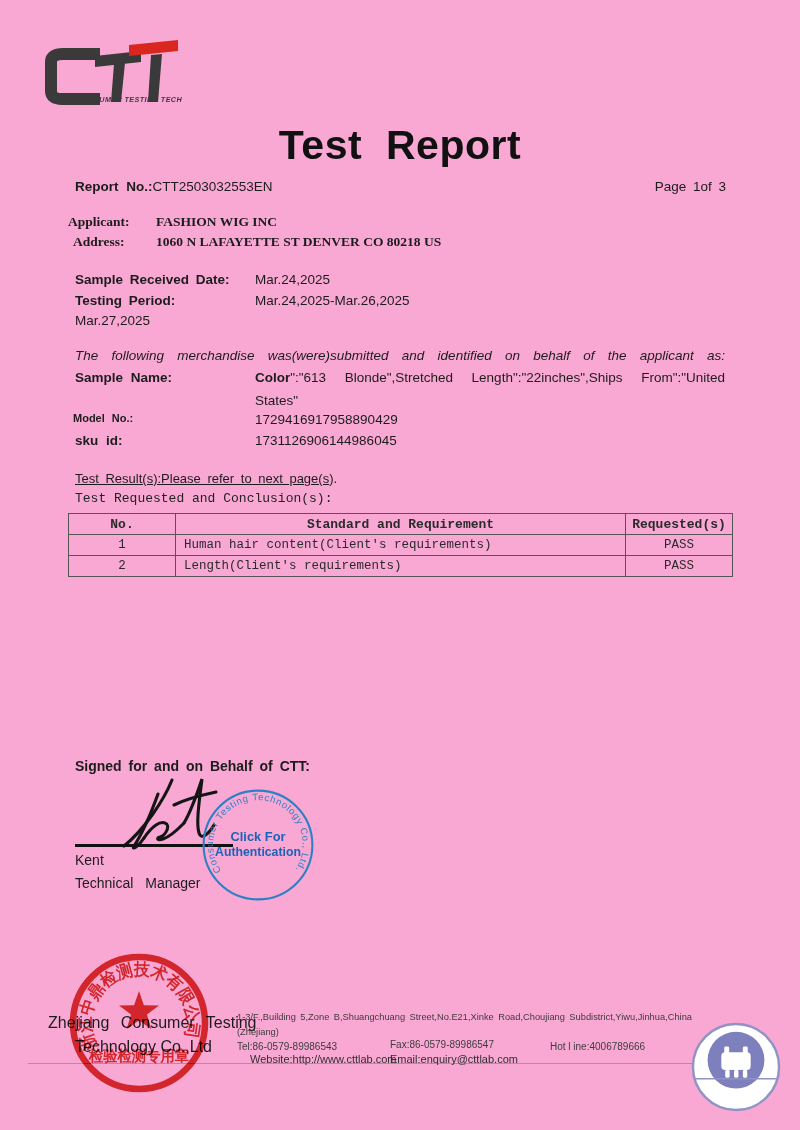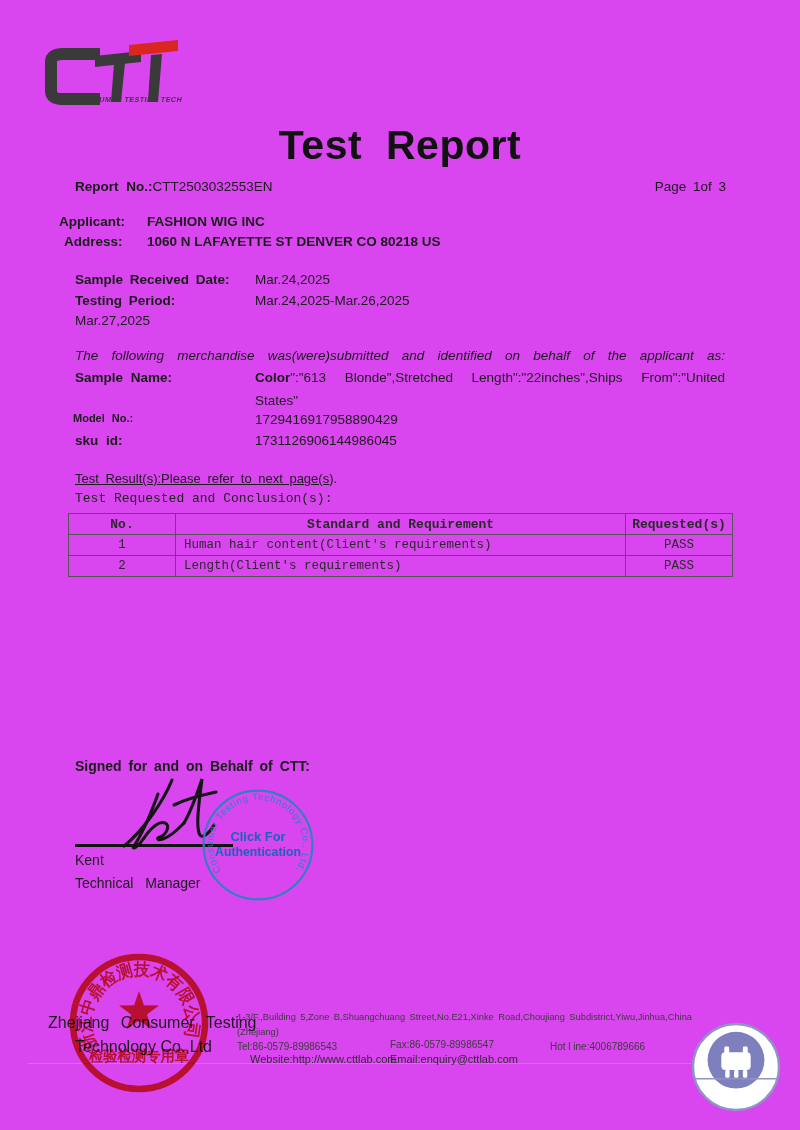--- a/index.html
+++ b/index.html
@@ -1,34 +1,34 @@
 <!DOCTYPE html>
 <html><head>
 <meta charset="utf-8">
 <style>
   * { margin:0; padding:0; box-sizing:border-box; }
   body { background:#fff; }
   .page {
     position:relative; width:800px; height:1130px; margin:0 auto;
-    background:#d946ef; overflow:hidden;
+    background:#f9a8d4; overflow:hidden;
     font-family:"Liberation Sans", sans-serif; color:#1c1c1c;
   }
   .abs { position:absolute; }
 
   
   .doc-title { left:0; top:122px; width:800px; text-align:center;
     font-size:41px; font-weight:bold; word-spacing:12px; letter-spacing:0.5px; color:#111; }
 
   
   .report-row { left:75px; top:179px; width:770px; font-size:13.5px; }
   .report-label { font-weight:bold; word-spacing:4px; }
   .page-no { right:74px; top:179px; font-size:13.5px; word-spacing:3px; }
 
   
-  .applicant-block { left:59px; top:212px; font-size:13.5px; font-weight:bold; line-height:19.5px; }
+  .applicant-block { left:68px; top:212px; font-size:13.5px; font-weight:bold; line-height:19.5px;font-family:Liberation Serif, serif; }
   .applicant-block .row { display:flex; }
   .applicant-block .lbl { width:88px; }
   .applicant-block .lbl.indent { padding-left:5px; }
 
   
   .dates-block { left:75px; top:270px; font-size:13.5px; line-height:20.7px; }
   .dates-block .row { display:flex; }
   .dates-block .lbl { width:180px; font-weight:bold; word-spacing:3px; }
 
   

